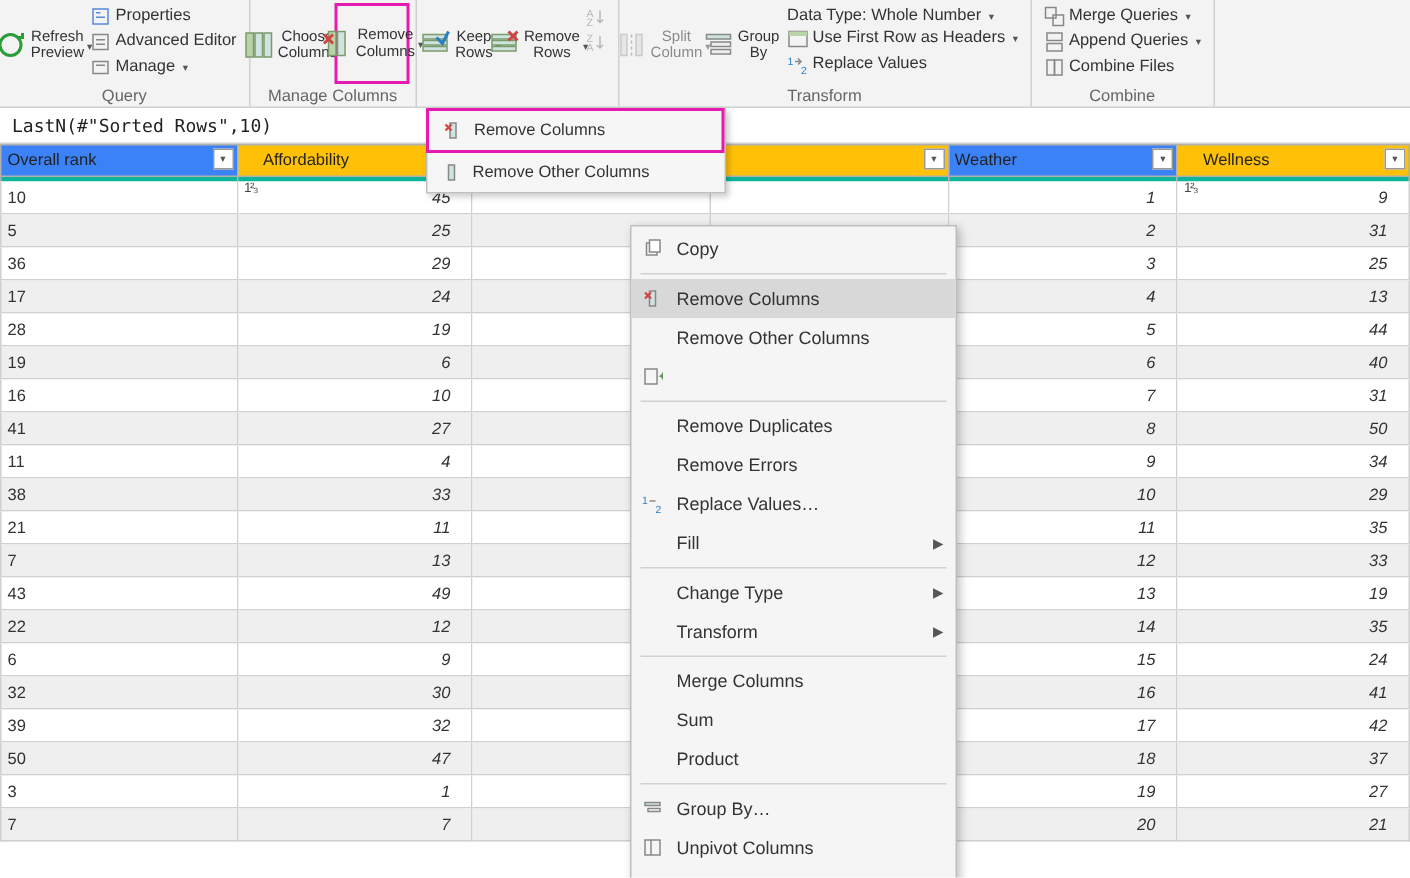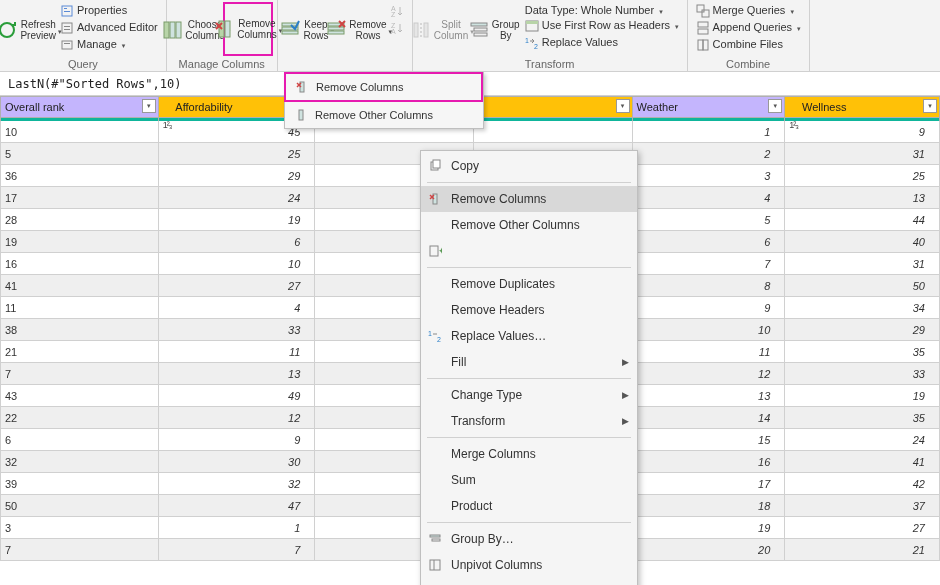--- a/index.html
+++ b/index.html
@@ -20,21 +20,21 @@
 .small-btn .caret::after { content: "▾"; font-size: 7px; color: #555; margin-left: 2px; }
 .highlighted { border: 2px solid #e61ab0; padding: 0; }
 .disabled { opacity: 0.55; }
 
 
 .formula { height: 24px; border-bottom: 1px solid #d0d0d0; display: flex; align-items: center; padding: 0 8px; font-family: Consolas, monospace; font-size: 12px; color: #222;}
 
 
 .grid { display: flex; flex-direction: column; }
 .hdr-row { display: flex; height: 22px; }
-.hdr-cell { border: 1px solid #b0b0b0; border-left: none; background: #c4b5fd; display: flex; align-items: center; padding: 0 4px; font-size: 11px; color: #222; position: relative; }
+.hdr-cell { border: 1px solid #b0b0b0; border-left: none; background: #3b82f6; display: flex; align-items: center; padding: 0 4px; font-size: 11px; color: #222; position: relative; }
 .hdr-cell:first-child { border-left: 1px solid #b0b0b0; }
 .hdr-cell.sel { background: #ffc107; }
 .hdr-cell .type-ic { font-size: 9px; color: #444; margin-right: 4px; letter-spacing: -1px; margin-top: 36px; }
 .hdr-cell .dd { position: absolute; right: 2px; top: 2px; width: 14px; height: 14px; border: 1px solid #999; background: #fff; display: flex; align-items: center; justify-content: center; font-size: 7px; color: #555; }
 .teal { display: flex; height: 3px; }
 .teal .t { background: #0fb59b; border-right: 1px solid #b0b0b0; }
 .teal .t:first-child { border-left: 1px solid #b0b0b0; }
 .data-row { display: flex; height: 22px; }
 .data-row:nth-child(odd) .cell { background: #fff; }
 .data-row:nth-child(even) .cell { background: #efefef; }
@@ -544,21 +544,21 @@
         </svg>
       </span>
     </div>
   <div class="sep"></div>
   <div class="it">
       <span class="ic"></span>
       <span>Remove Duplicates</span>
     </div>
   <div class="it">
       <span class="ic"></span>
-      <span>Remove Headers</span>
+      <span>Remove Errors</span>
     </div>
   <div class="it">
       <span class="ic">
         <svg width="14" height="14">
           <text x="0" y="7" font-size="7" fill="#2a7ec8">1</text>
           <path d="M5 5 L9 5" fill="none" stroke="#888"></path>
           <text x="9" y="13" font-size="7" fill="#2a7ec8">2</text>
         </svg>
       </span>
       <span>Replace Values…</span>

